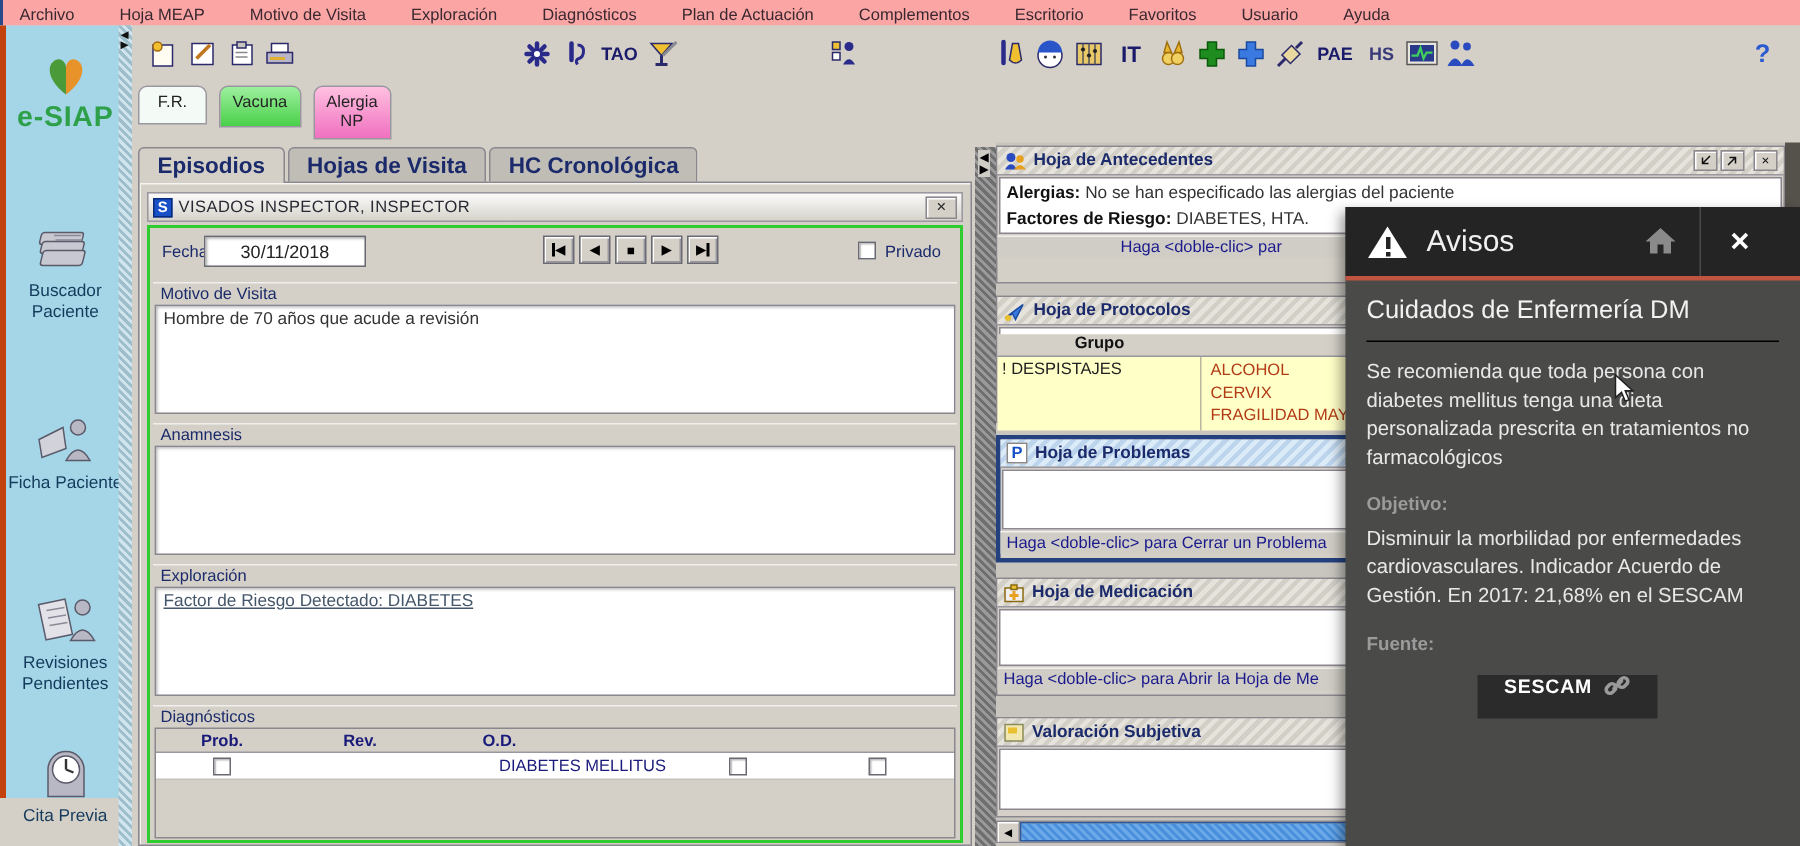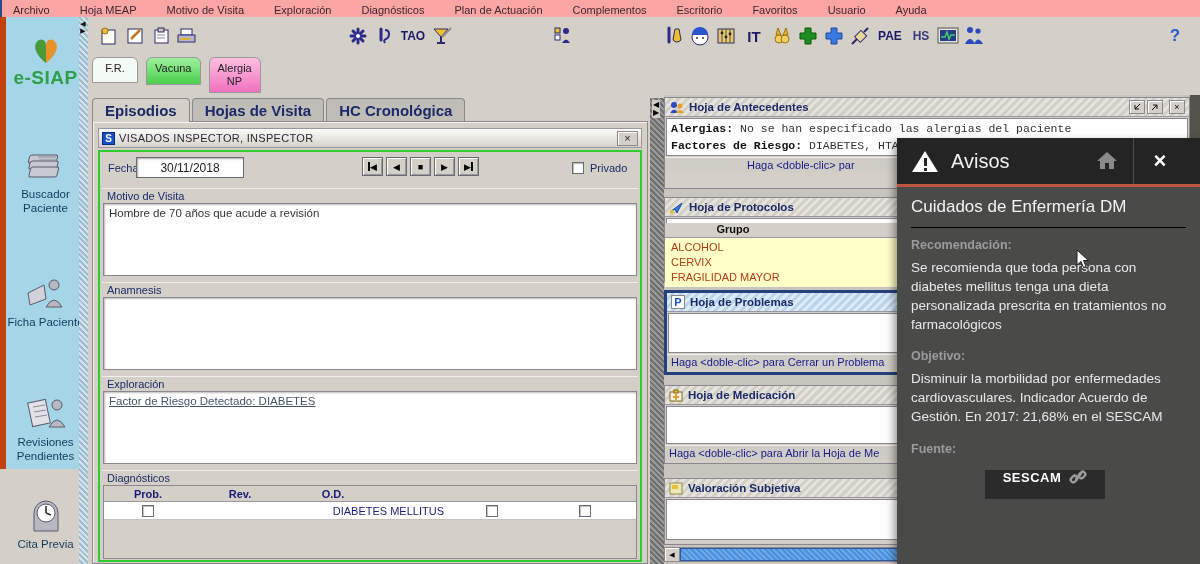--- a/index.html
+++ b/index.html
@@ -21,21 +21,21 @@
 
   
   .quicktabs { left:92px; top:57px; height:38px; display:flex; gap:8px; align-items:flex-start; }
   .qtab { border:1px solid #9a97a0; border-radius:6px 6px 0 0; padding:4px 8px 2px 8px; font-size:11px;
           color:#222; text-align:center; min-width:46px; line-height:1.2; }
   .qtab.fr { background:#f4fbf6; height:26px; }
   .qtab.vacuna { background:linear-gradient(#9df09d,#4ad04a); height:28px; }
   .qtab.alergia { background:linear-gradient(#ffc0e0,#f070c0); height:36px; width:52px; }
 
   
-  .sidebar { left:0; top:17px; width:88px; height:452px; background:#a5d6e8; border-left:6px solid #c2410c; }
+  .sidebar { left:0; top:17px; width:88px; height:515px; background:#a5d6e8; border-left:4px solid #c2410c; }
   .sidebar-strip { position:absolute; right:0; top:0; width:9px; height:547px;
                    background:repeating-linear-gradient(45deg,#cfe4ec 0 2px,#9fbecb 2px 4px); }
   .strip-arrows { position:absolute; right:1px; top:3px; width:8px; color:#111; font-size:7px; line-height:7px; text-align:center; }
   .logo-box { position:absolute; left:0; top:18px; width:79px; text-align:center; }
   .logo-text { color:#2fa04a; font-size:19px; font-weight:bold; letter-spacing:0.5px; }
   .side-item { position:absolute; left:0; width:79px; text-align:center; color:#143a5c; font-size:11.5px; line-height:1.25; }
   .side-item .ic { display:block; margin:0 auto 4px auto; }
 
   
   .main-tabs { left:92px; top:100px; height:22px; display:flex; align-items:flex-end; }
@@ -91,21 +91,21 @@
 
   
   .rightcol { left:664px; top:95px; width:526px; height:469px; background:#c8c5be; }
   .panel { position:absolute; left:0; width:526px; background:#d4d0c8; border:1px solid #8a878f; }
   .ptitle { height:19px; display:flex; align-items:center; padding:0 4px; gap:5px; border-bottom:1px solid #9a97a0;
             background:repeating-linear-gradient(135deg,#e6e3dc 0 3px,#d2cfc7 3px 6px); }
   .ptitle .ttext { color:#1a2a6a; font-weight:bold; font-size:11.5px; white-space:nowrap; }
   .ptitle-btns { margin-left:auto; display:flex; gap:2px; }
   .pbtn { width:16px; height:14px; background:#d4d0c8; border:1px solid #8a878f; box-shadow:inset 1px 1px 0 #fff;
           display:flex; align-items:center; justify-content:center; font-size:9px; color:#111; }
-  .pcontent { background:#fff; border:1px solid #8a878f; margin:1px; padding:2px 4px; overflow:hidden;font-family:Liberation Mono, monospace; }
+  .pcontent { background:#fff; border:1px solid #8a878f; margin:1px; padding:2px 4px; overflow:hidden; }
   .pstatus { height:15px; background:#d0cdc6; border-top:1px solid #f0efec; color:#1a1a8c; font-size:11px;
              display:flex; align-items:center; }
   .b { font-weight:bold; color:#111; }
   .ante-line { color:#333; font-size:11.5px; line-height:1.45; white-space:nowrap; }
 
   .proto-head { display:flex; height:15px; background:#d4d0c8; border-bottom:1px solid #9a97a0; }
   .proto-head div { color:#111; font-weight:bold; font-size:11px; text-align:center; }
   .proto-grid { display:flex; background:#ffffc8; }
   .proto-cell-g { width:136px; border-right:1px solid #b8b5a0; color:#222; font-size:11px; padding:2px 3px; }
   .proto-cell-p { flex:1; padding:2px 6px; }
@@ -486,20 +486,21 @@
             <circle cx="3" cy="11" r="2" fill="#e8c030"></circle>
           </svg>
         <span class="ttext">Hoja de Protocolos</span>
       </div>
       <div style="height:5px; background:#fff; border:1px solid #8a878f; border-bottom:none; margin:1px 1px 0 1px"></div>
       <div class="proto-head">
         <div style="width:136px">Grupo</div>
         <div style="flex:1">Protocolos</div>
       </div>
       <div class="proto-grid">
+        <div class="proto-cell-g">! DESPISTAJES</div>
         <div class="proto-cell-p">
           <div>ALCOHOL</div>
           <div>CERVIX</div>
           <div>FRAGILIDAD MAYOR</div>
         </div>
       </div>
     </div>
 
     <div class="panel problemas-outer" style="top:195px; height:85px">
       <div class="ptitle ptitle-blue">
@@ -557,21 +558,20 @@
       </span>
       <span class="av-sep"></span>
       <span class="av-close">×</span>
     </div>
     <div class="av-redline"></div>
     <div class="av-body">
       <div class="av-card-title">Cuidados de Enfermería DM</div>
       <svg class="cursor-arrow" width="16" height="20">
         <path d="M2 1 L2 16 L6 12.5 L8.5 18.5 L11 17.5 L8.5 11.5 L13.5 11.5 Z" fill="#fff" stroke="#222" stroke-width="1"></path>
       </svg>
-      <div class="av-label">Recomendación:</div>
       <div class="av-text">Se recomienda que toda persona con diabetes mellitus tenga una dieta personalizada prescrita en tratamientos no farmacológicos</div>
       <div class="av-label" style="margin-top:14px">Objetivo:</div>
       <div class="av-text">Disminuir la morbilidad por enfermedades cardiovasculares. Indicador Acuerdo de Gestión. En 2017:  21,68% en el SESCAM</div>
       <div class="av-label" style="margin-top:16px">Fuente:</div>
       <div class="av-btn">
         <span>SESCAM</span>
         <svg width="18" height="14">
           <g stroke="#9a9a9a" stroke-width="2.4" fill="none" stroke-linecap="round">
             <path d="M7 9 L12 4"></path>
               <rect x="1.5" y="6.5" width="7" height="5" rx="2.5" transform="rotate(-45 5 9)"></rect>

